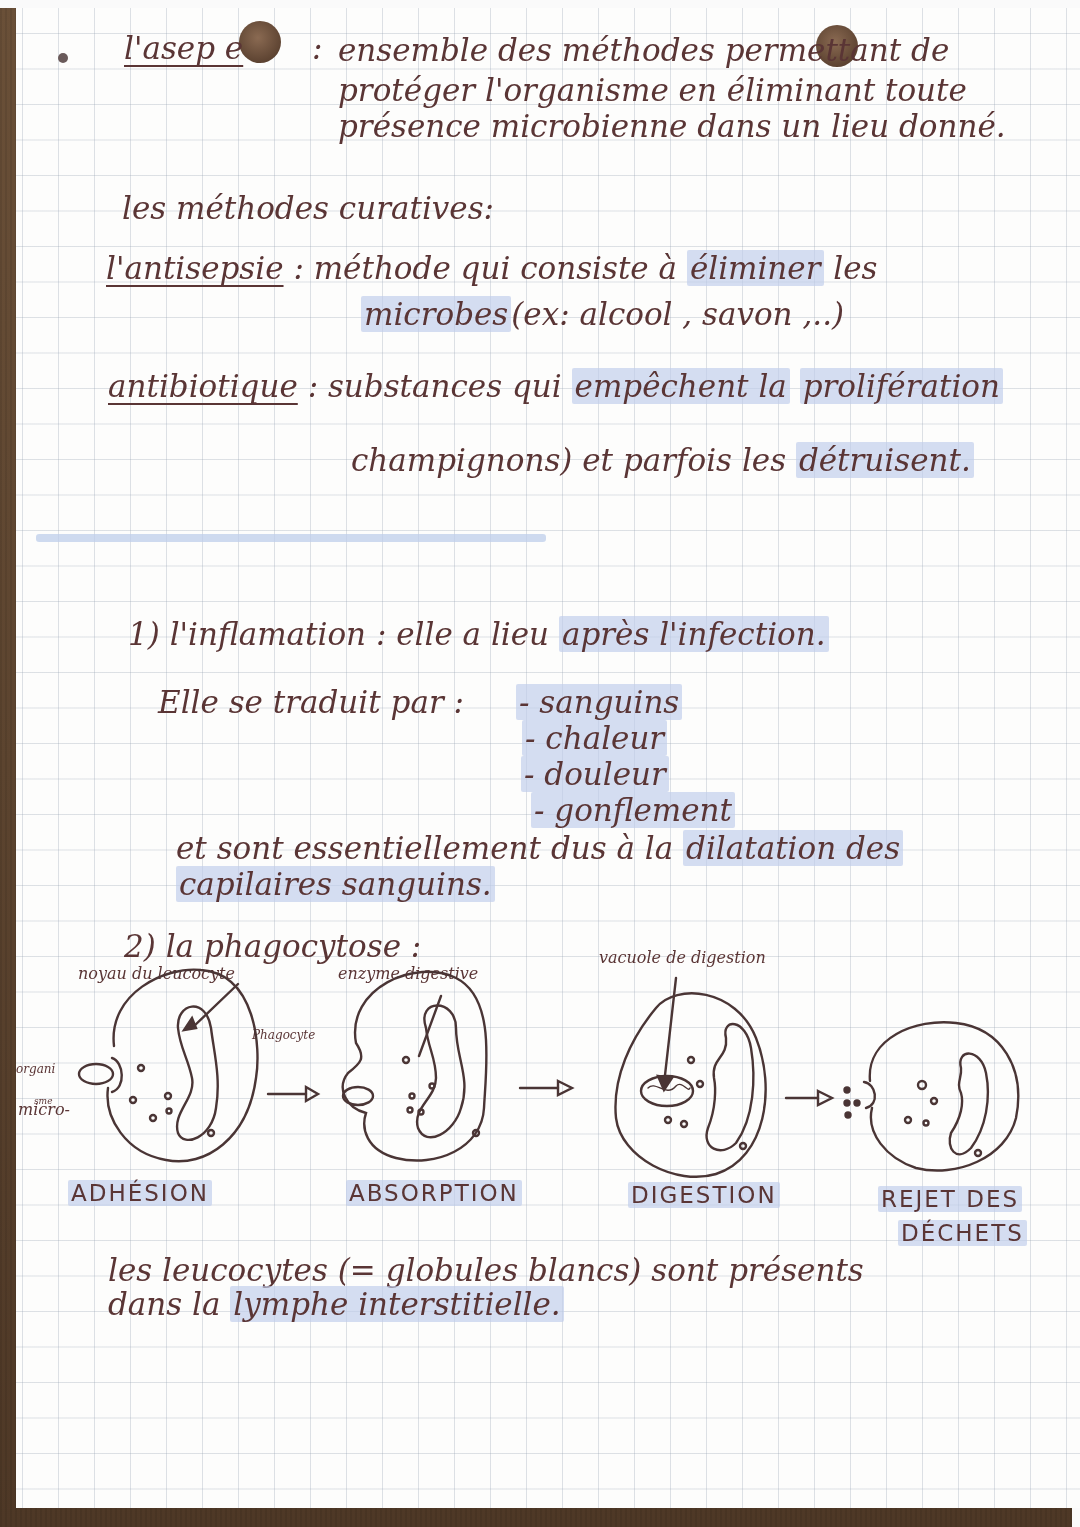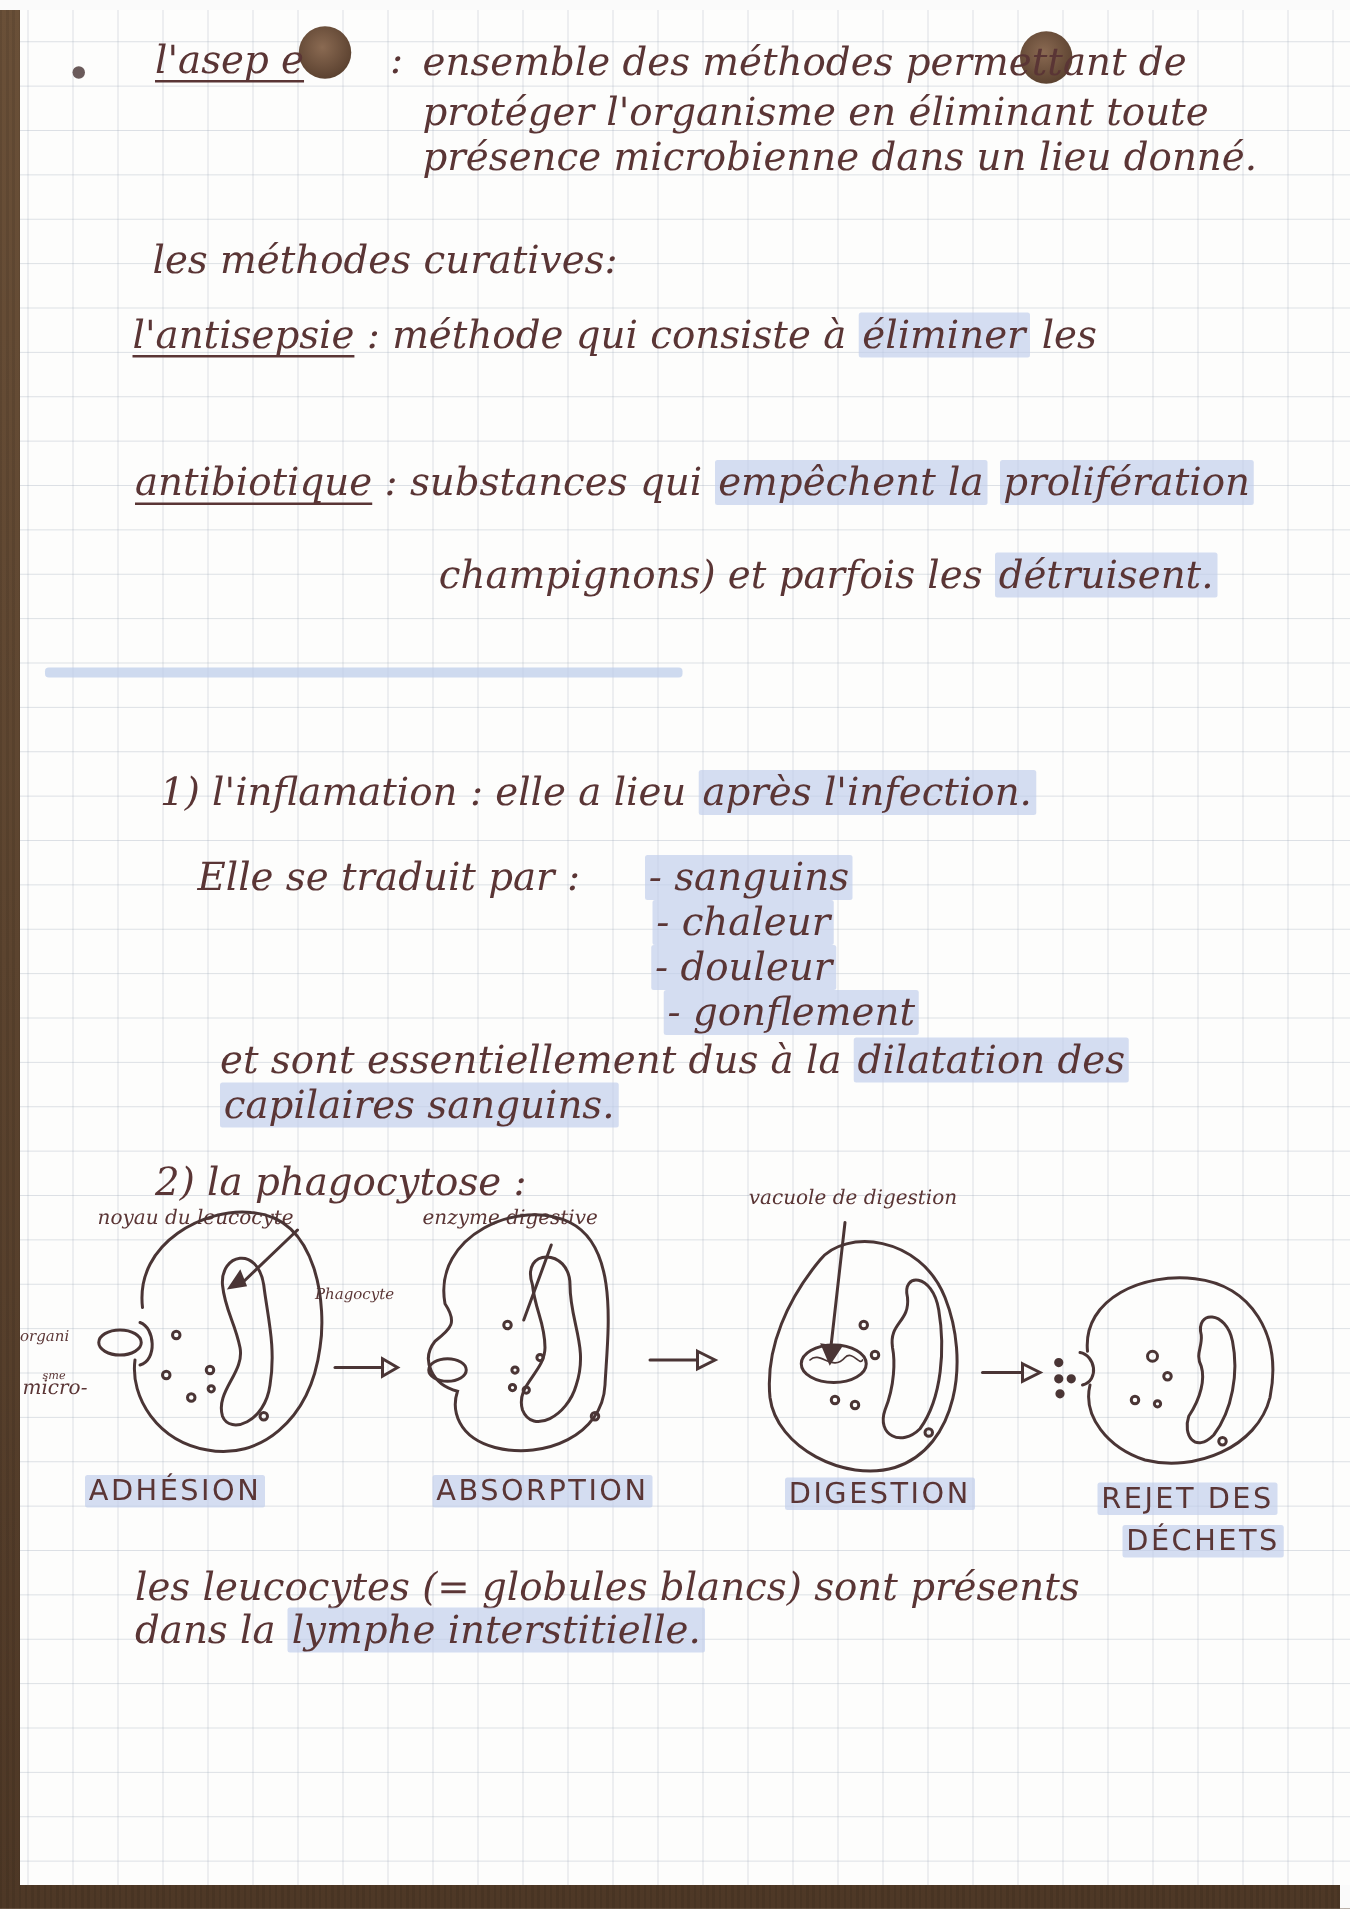--- a/index.html
+++ b/index.html
@@ -65,20 +65,23 @@
 
   <span class="ink big" style="left:90px; top:182px;margin-left:16px;">les méthodes curatives:</span>
 
   <span class="ink big" style="left:90px; top:242px;">
     <span class="ul">l'antisepsie</span>
     <span>:</span>
     <span>méthode qui consiste à</span>
     <span class="hl">éliminer</span>
     <span>les</span>
   </span>
+  <span class="ink big" style="left:345px; top:288px;">
+    <span class="hl">microbes</span><span>(ex: alcool , savon ,..)</span>
+  </span>
 
   <span class="ink big" style="left:92px; top:360px;">
     <span class="ul">antibiotique</span>
     <span>:</span>
     <span>substances qui</span>
     <span class="hl">empêchent la</span>
     <span class="hl">prolifération</span>
   </span>
   <span class="ink big" style="left:335px; top:434px;">
     <span>champignons) et parfois les</span>

